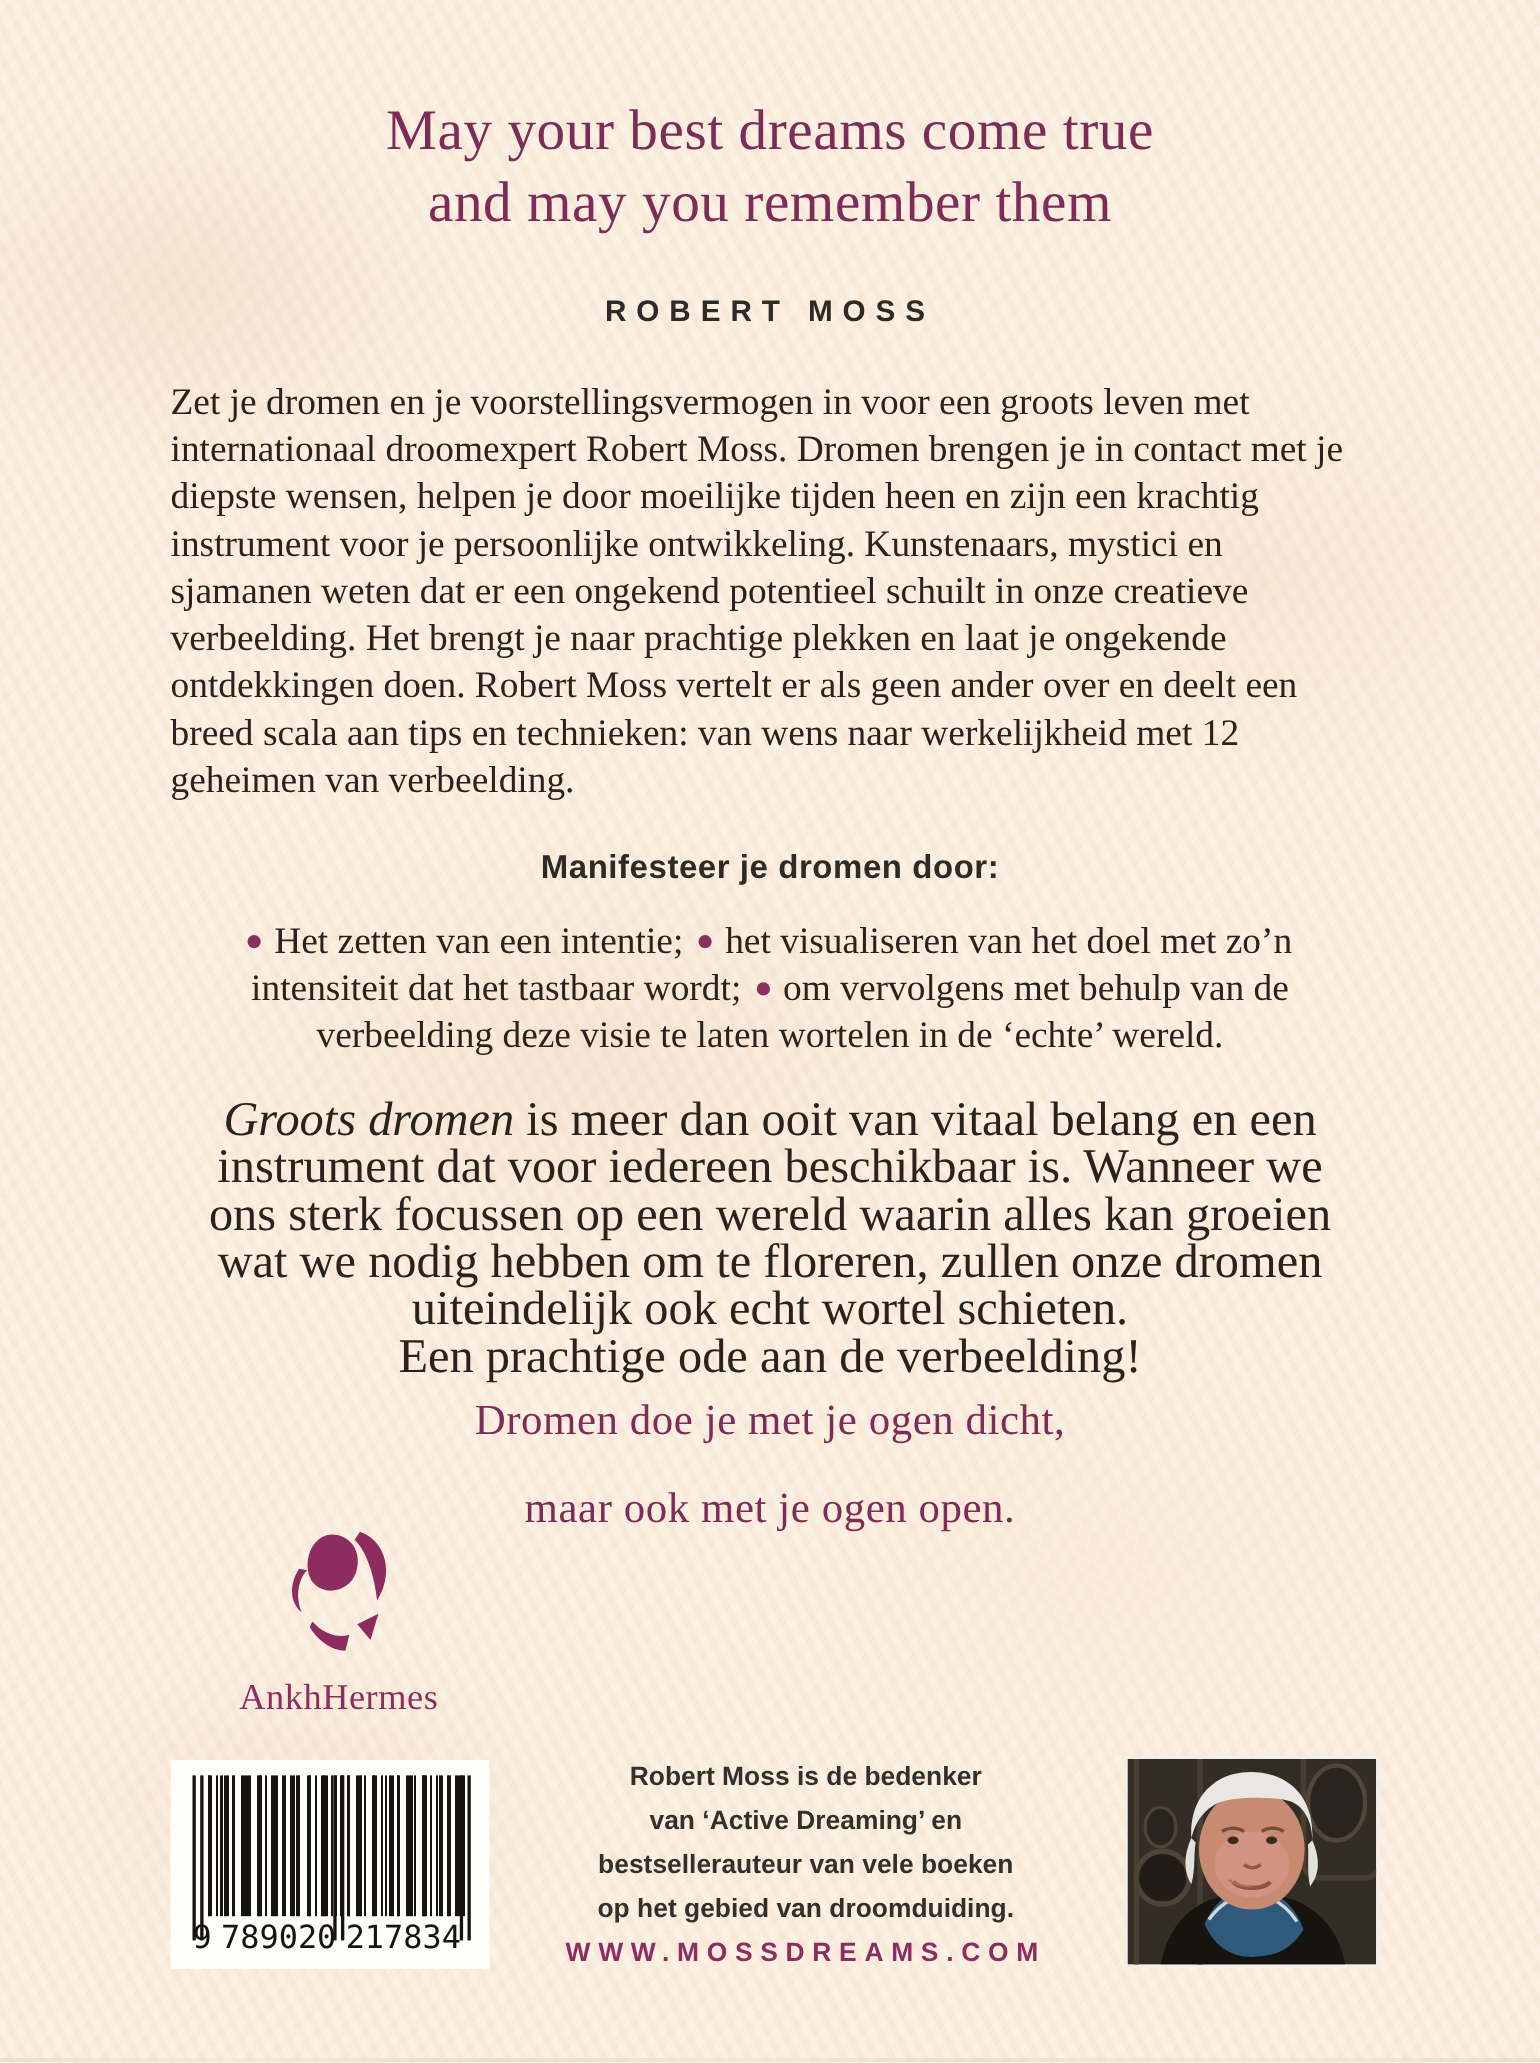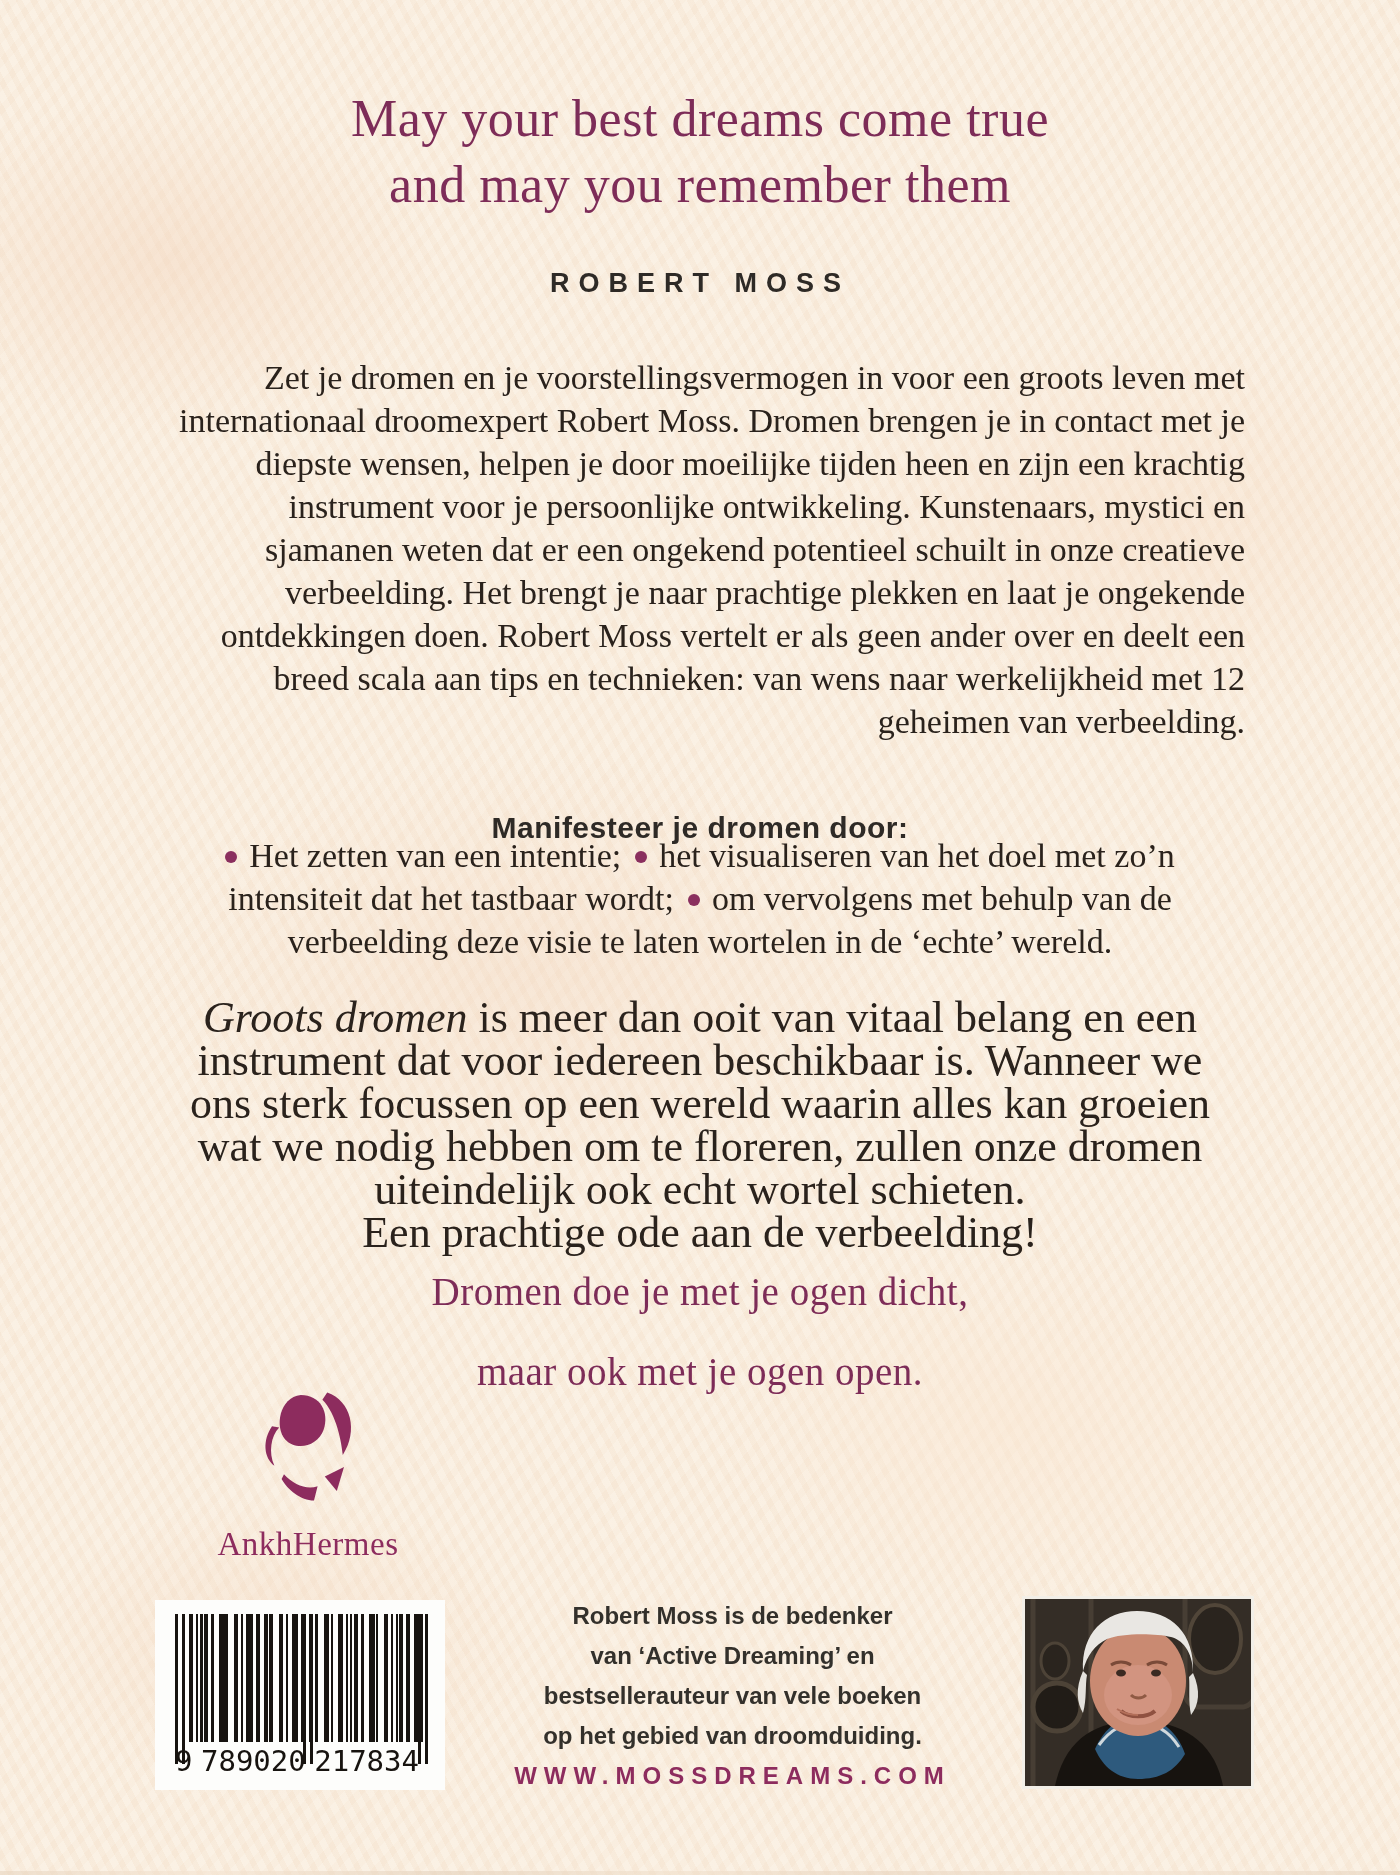--- a/index.html
+++ b/index.html
@@ -27,32 +27,31 @@
     letter-spacing:.5px;
   }
   .author{
     position:absolute;top:268px;left:0;width:100%;
     text-align:center;
     font-family:"Liberation Sans", sans-serif;
     font-weight:bold;font-size:27px;letter-spacing:9px;
     color:#2e2a26;
   }
   .intro{
-    position:absolute;top:356px;left:50%;transform:translateX(-50%);
-    width:1090px;text-align:right;
+    position:absolute;top:344px;left:50%;transform:translateX(-50%);
+    width:1090px;text-align:left;
     font-size:34px;line-height:43px;
     margin:0;
   }
   .manifest-heading{
     position:absolute;top:772px;left:0;width:100%;
     text-align:center;
     font-family:"Liberation Sans", sans-serif;
     font-weight:bold;font-size:30px;letter-spacing:.5px;
     color:#2e2a26;
-    margin-top:39px;
   }
   .bullets{
     position:absolute;top:834px;left:50%;transform:translateX(-50%);
     width:1020px;text-align:center;
     font-size:34px;line-height:43px;margin:0;
   }
   .dot{
     display:inline-block;width:12px;height:12px;border-radius:50%;
     background:#8a2f5e;vertical-align:middle;
     margin:0 12px 4px 14px;

